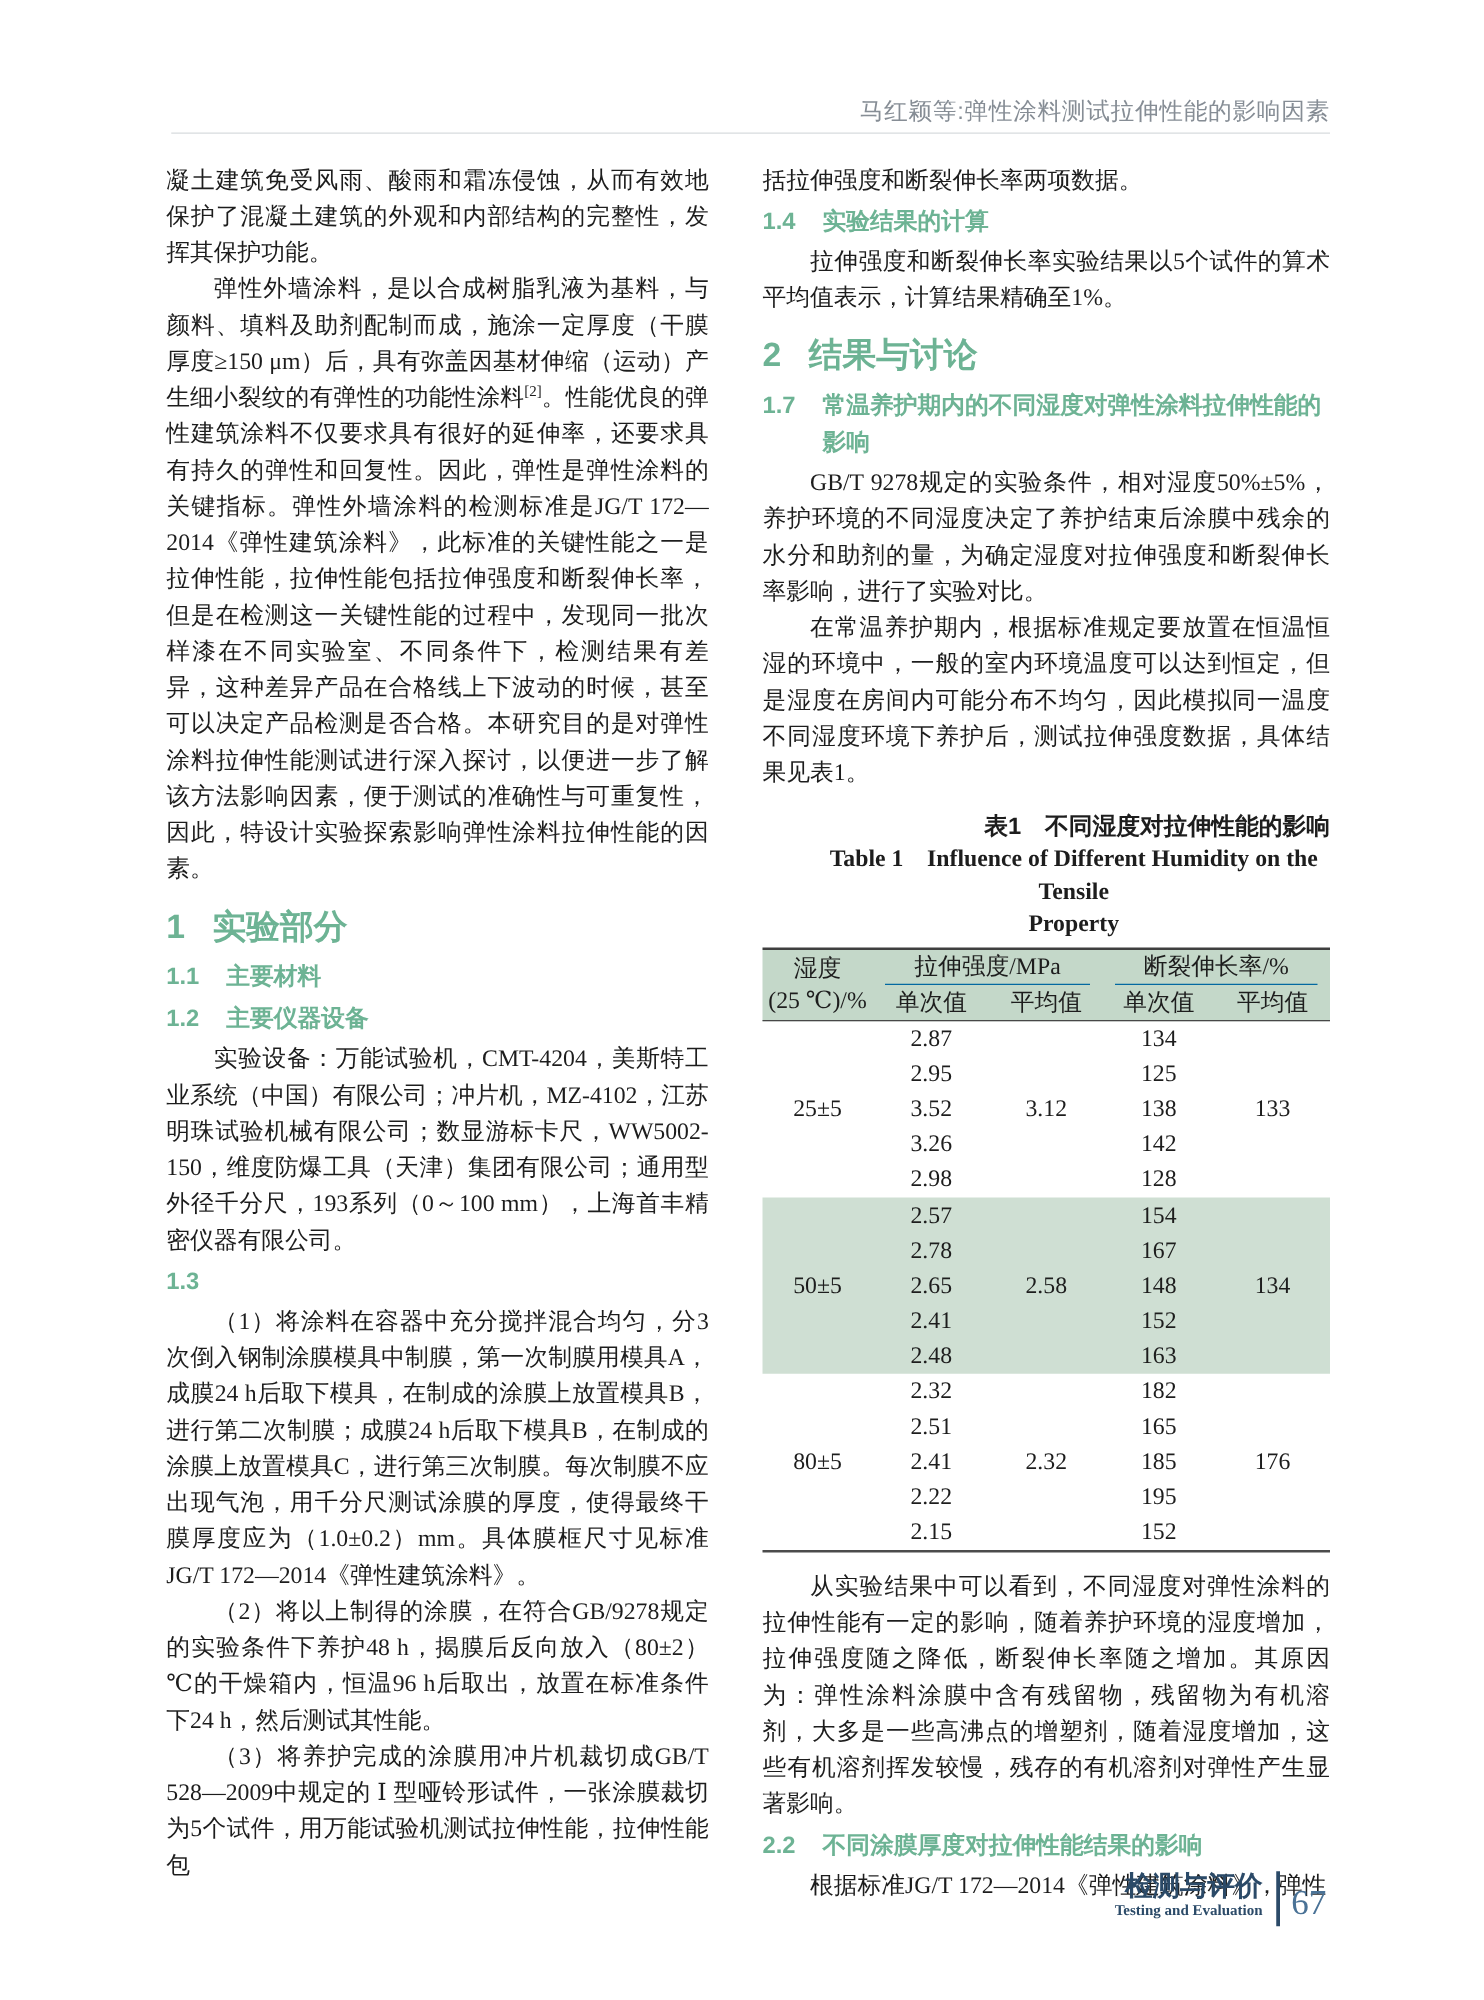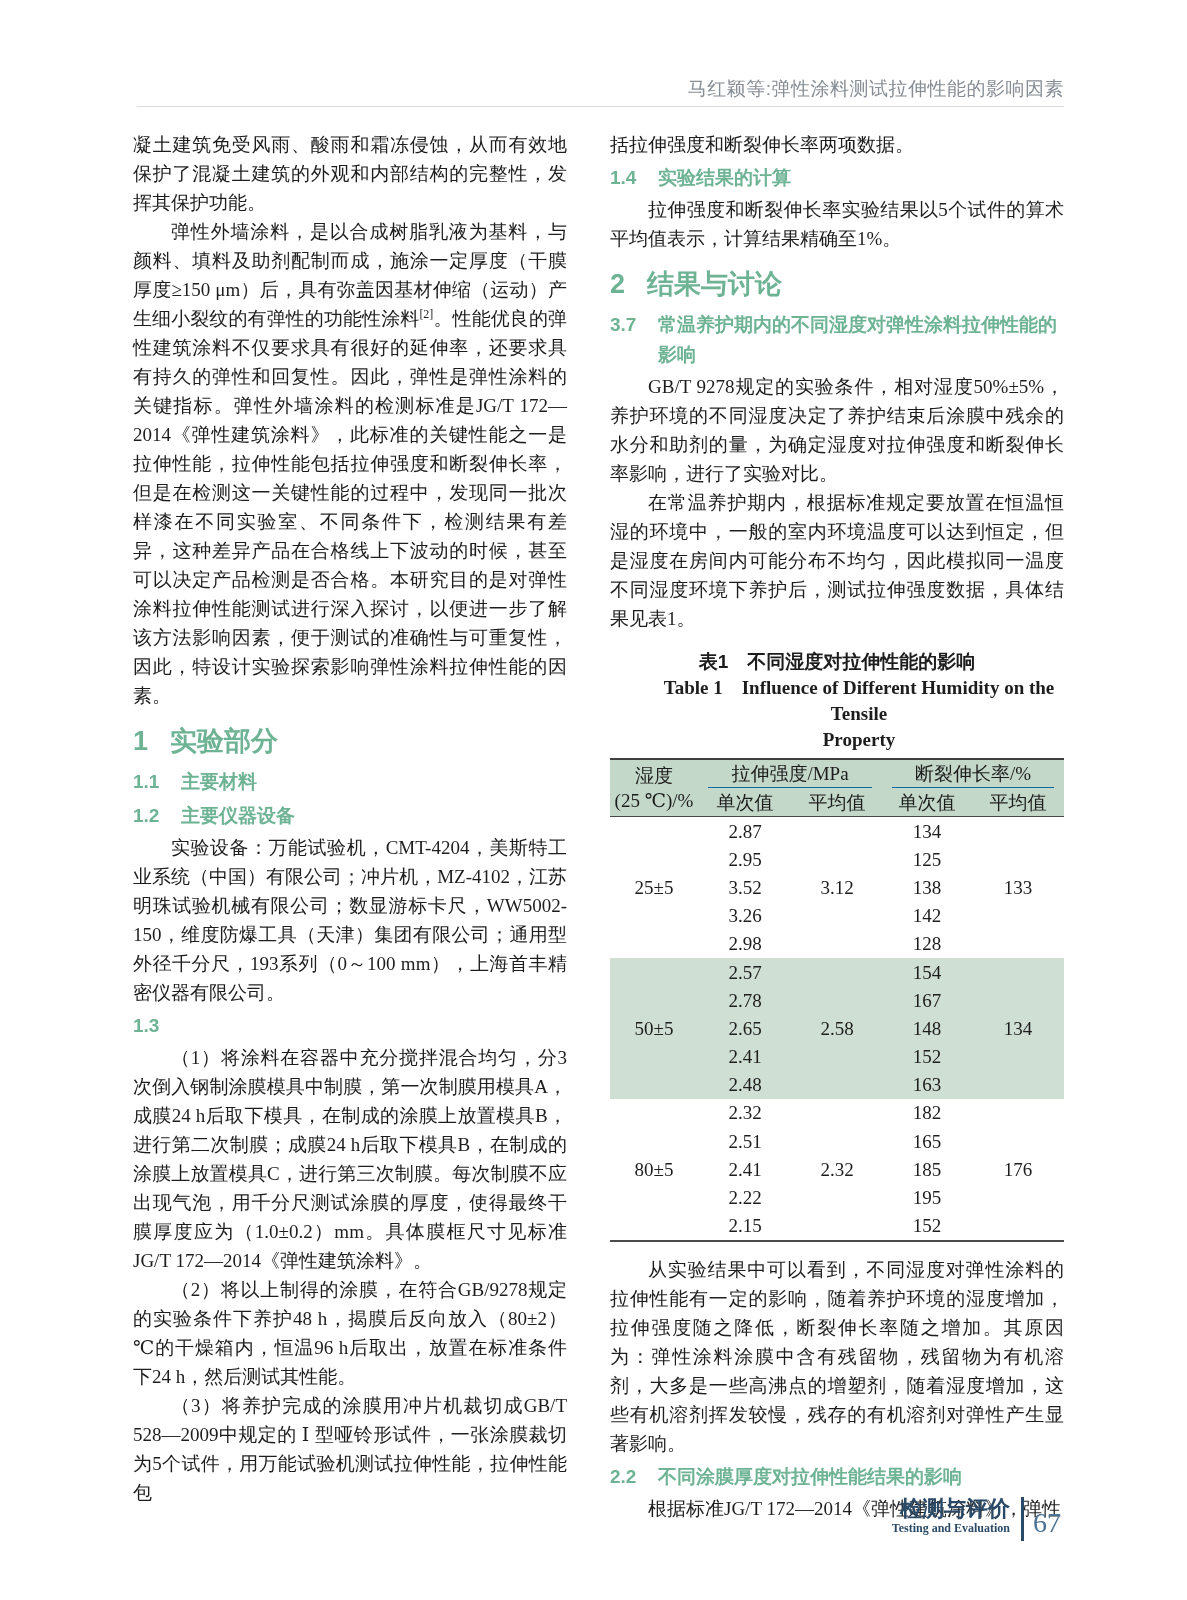--- a/index.html
+++ b/index.html
@@ -32,21 +32,21 @@
   }
   .h-sub {
     display:flex; text-align:left;
     font-family:"Liberation Sans","DejaVu Sans",sans-serif; font-weight:bold;
     color:#6db394; font-size:19px; line-height:30px; margin:4px 0 2px;
   }
   .h-sub .num { flex:0 0 48px; }
 
   
   .tbl-caption-cn {
-    margin-top:16px; text-align:center; font-weight:bold; font-size:19px; line-height:26px;
+    margin-top:16px; text-align:right; font-weight:bold; font-size:19px; line-height:26px;
     font-family:"Liberation Sans","DejaVu Sans",sans-serif;
   }
   .tbl-caption-en { text-align:center; font-weight:bold; font-size:19px; line-height:26px;margin-left:44px; }
 
   
   .tbl { margin-top:5px; border-top:2px solid #3f3f3f; border-bottom:2px solid #4c4c4c; }
   .tbl-head {
     display:grid; grid-template-columns:88px 94px 90px 90px 92px;
     grid-template-rows:28px 28px; align-items:center;
     background:#c4d8c9; border-bottom:1px solid #474747; text-align:center;
@@ -118,21 +118,21 @@
     <span>实验结果的计算</span>
   </div>
   <p>拉伸强度和断裂伸长率实验结果以5个试件的算术平均值表示，计算结果精确至1%。</p>
 
   <div class="h-sec">
     <span>2</span>
     <span>结果与讨论</span>
   </div>
 
   <div class="h-sub">
-    <span class="num">3.7</span>
+    <span class="num">1.7</span>
     <span>常温养护期内的不同湿度对弹性涂料拉伸性能的影响</span>
   </div>
   <p>GB/T 9278规定的实验条件，相对湿度50%±5%，养护环境的不同湿度决定了养护结束后涂膜中残余的水分和助剂的量，为确定湿度对拉伸强度和断裂伸长率影响，进行了实验对比。</p>
   <p>在常温养护期内，根据标准规定要放置在恒温恒湿的环境中，一般的室内环境温度可以达到恒定，但是湿度在房间内可能分布不均匀，因此模拟同一温度不同湿度环境下养护后，测试拉伸强度数据，具体结果见表1。</p>
 
   <div class="tbl-caption-cn">表1　不同湿度对拉伸性能的影响</div>
   <div class="tbl-caption-en">Table 1　Influence of Different Humidity on the Tensile</div>
   <div class="tbl-caption-en">Property</div>
 
   <div class="tbl">

